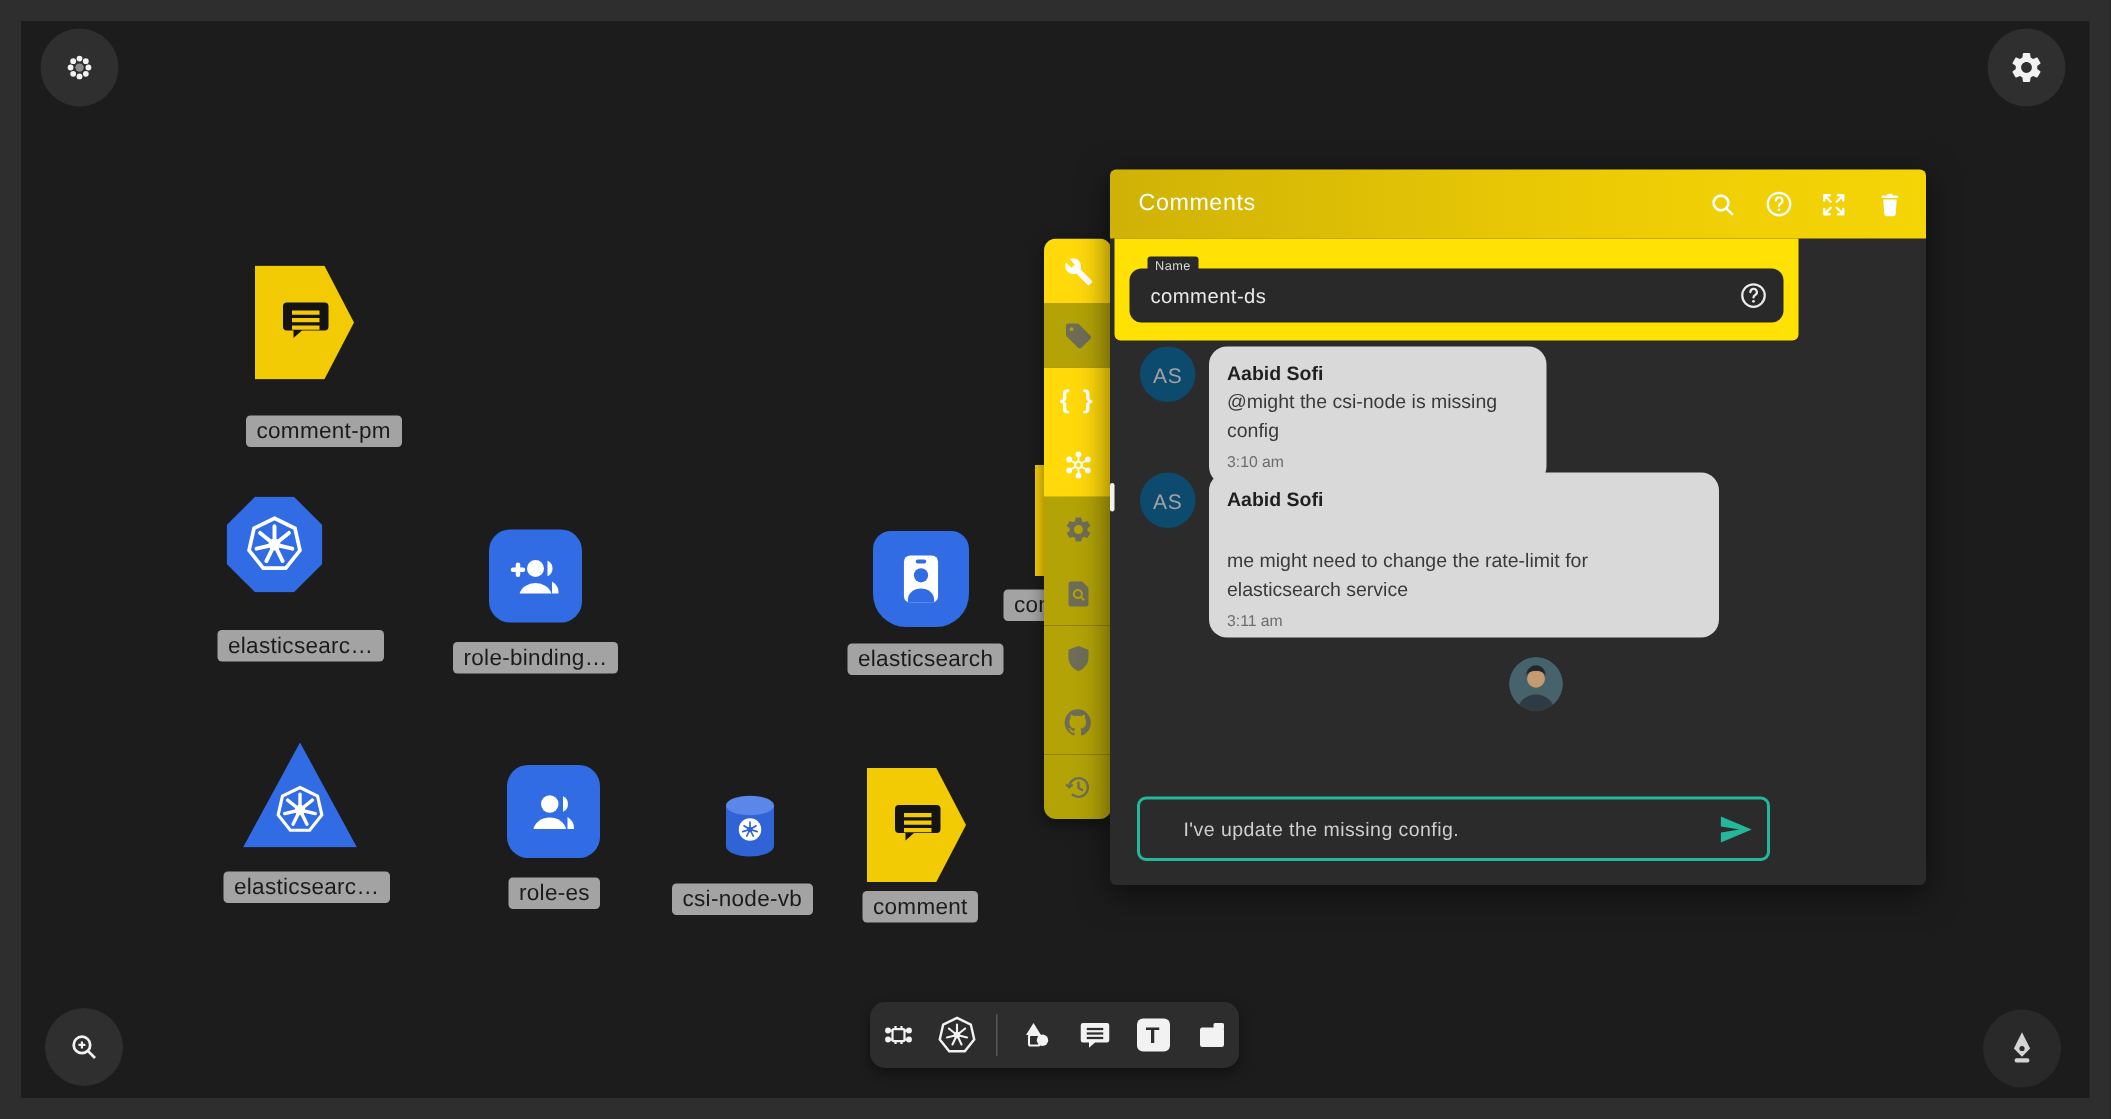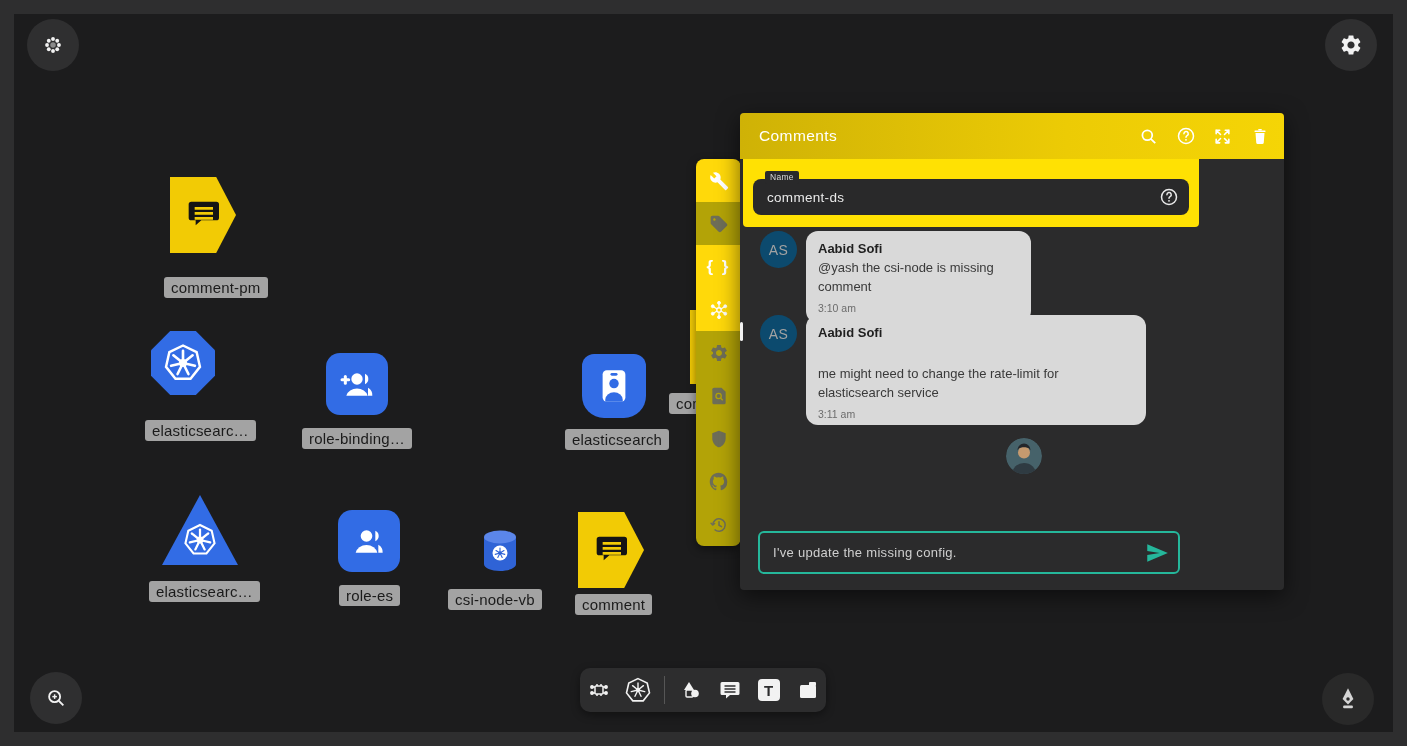--- a/index.html
+++ b/index.html
@@ -130,21 +130,21 @@
   .bubble-right .time { color:#93a2aa; text-align:right; }
 
   .avatar-photo { width:36px; height:36px; border-radius:50%; overflow:hidden; flex:0 0 auto; }
 
   .chat-input-wrap {
     position:absolute; left:18px; top:418px; width:422px; height:43px;
   }
   .chat-input {
     width:100%; height:100%; background:#2b2b2c;
     border:2px solid #25b79b; border-radius:6px; outline:none;
-    color:#cfcfcf; font-size:13px; padding:0 44px 0 13px;
+    color:#cfcfcf; font-size:13px; padding:0 44px 0 29px;
     font-family:"Liberation Sans",sans-serif; letter-spacing:.3px;
   }
   .send-btn { position:absolute; right:10px; top:9px; width:26px; height:26px; color:#25b79b; cursor:pointer; }
 
   .panel-scrollbar {
     position:absolute; left:0px; top:209px; width:3px; height:19px;
     background:#f2f2f2; border-radius:2px; z-index:5;
   }
 
   svg { display:block; }
@@ -488,21 +488,21 @@
         </span>
       </div>
     </div>
 
     <div class="panel-scrollbar"></div>
 
     <div class="msg-row" style="left:20px;top:118px;gap:9px;">
       <div class="avatar-initials">AS</div>
       <div class="bubble" style="width:225px;">
         <div class="author">Aabid Sofi</div>
-        <div>@yash the csi-node is missing comment</div>
+        <div>@might the csi-node is missing config</div>
         <div class="time">3:10 am</div>
       </div>
     </div>
 
     <div class="msg-row" style="left:20px;top:202px;gap:9px;">
       <div class="avatar-initials">AS</div>
       <div class="bubble" style="width:340px;height:110px;">
         <div class="author">Aabid Sofi</div>
         <div style="margin-top:22px;">me might need to change the rate-limit for elasticsearch service</div>
         <div class="time">3:11 am</div>

